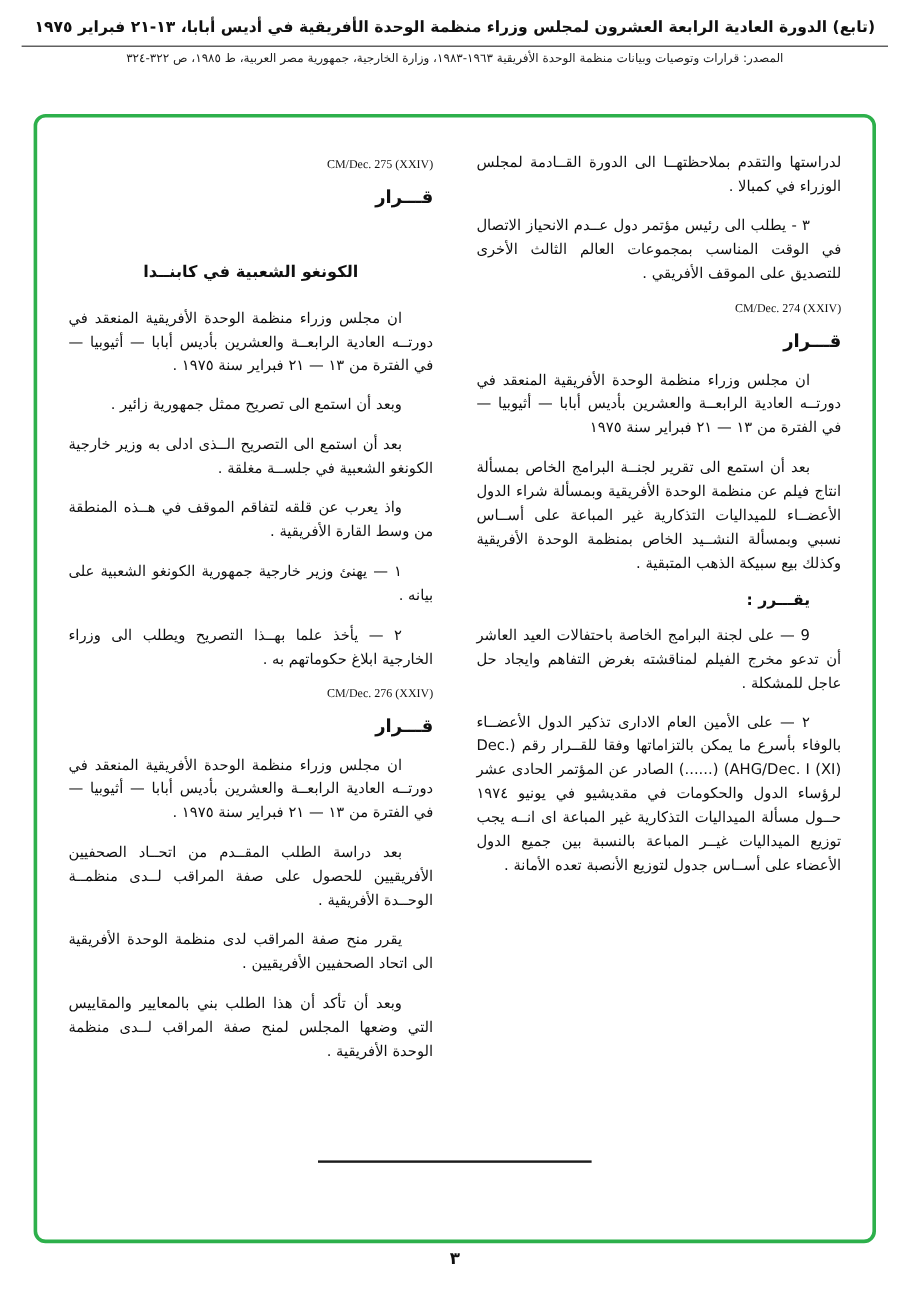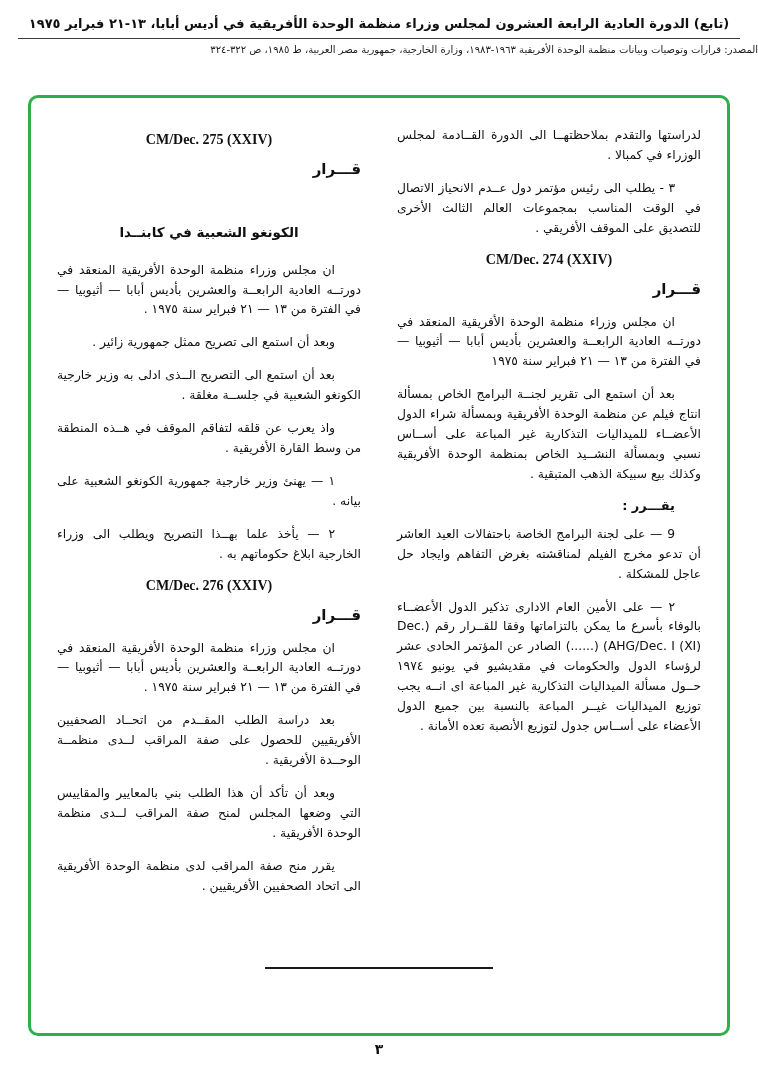--- a/index.html
+++ b/index.html
@@ -6,38 +6,38 @@
   body{
     width:758px;height:1078px;position:relative;background:#ffffff;
     font-family:"DejaVu Sans", sans-serif;color:#101010;overflow:hidden;
   }
   
   .hdr1{
     padding-top:16px;text-align:center;font-weight:bold;font-size:13px;
     direction:rtl;letter-spacing:.2px;
   }
   .hdr-rule{border-top:1px solid #3a3a3a;margin:7px 18px 5px;}
-  .hdr2{font-size:10px;direction:rtl;color:#1c1c1c;}
+  .hdr2{text-align:center;font-size:10px;direction:rtl;color:#1c1c1c;}
   
   .scan-frame{
     position:absolute;left:28px;right:28px;top:95px;height:941px;
     border:3px solid #2db04b;border-radius:10px;background:#ffffff;
     padding:28px 26px;box-sizing:border-box;
   }
   .columns{display:flex;direction:rtl;gap:36px;align-items:flex-start;}
   .col{flex:1;min-width:0;direction:rtl;}
   
   .para{
     font-size:12.3px;line-height:1.62;text-align:justify;text-align-last:right;
     margin:0 0 13px;text-indent:26px;
   }
   .para.no-indent{text-indent:0;}
   .ref{
-    direction:ltr;text-align:center;font-family:"Liberation Serif", serif;
-    font-weight:bold;font-size:14px;margin:2px 0 12px;
+    direction:ltr;text-align:right;font-family:"Liberation Serif", serif;
+    font-weight:normal;font-size:10px;margin:2px 0 12px;
   }
   .heading{
     font-weight:bold;font-size:15px;margin:4px 0 15px;
     letter-spacing:1px;
   }
   .title{
     text-align:center;font-weight:bold;font-size:13.5px;line-height:1.95;
     margin:0 0 15px;
   }
   .decree{
@@ -96,22 +96,22 @@
         <p class="para">واذ يعرب عن قلقه لتفاقم الموقف في هــذه المنطقة من وسط القارة الأفريقية .</p>
         <p class="para">١ — يهنئ وزير خارجية جمهورية الكونغو الشعبية على بيانه .</p>
         <p class="para">٢ — يأخذ علما بهــذا التصريح ويطلب الى وزراء الخارجية ابلاغ حكوماتهم به .</p>
       </div>
 
       <div class="section">
         <div class="ref">CM/Dec. 276 (XXIV)</div>
         <div class="heading">قـــرار</div>
         <p class="para">ان مجلس وزراء منظمة الوحدة الأفريقية المنعقد في دورتــه العادية الرابعــة والعشرين بأديس أبابا — أثيوبيا — في الفترة من ١٣ — ٢١ فبراير سنة ١٩٧٥ .</p>
         <p class="para">بعد دراسة الطلب المقــدم من اتحــاد الصحفيين الأفريقيين للحصول على صفة المراقب لــدى منظمــة الوحــدة الأفريقية .</p>
+        <p class="para">يقرر منح صفة المراقب لدى منظمة الوحدة الأفريقية الى اتحاد الصحفيين الأفريقيين .</p>
         <p class="para">وبعد أن تأكد أن هذا الطلب بني بالمعايير والمقاييس التي وضعها المجلس لمنح صفة المراقب لــدى منظمة الوحدة الأفريقية .</p>
-        <p class="para">يقرر منح صفة المراقب لدى منظمة الوحدة الأفريقية الى اتحاد الصحفيين الأفريقيين .</p>
       </div>
     </div>
 
   </div>
 
   <div class="footer-rule"></div>
 </div>
 
 <div class="page-number">٣</div>
 

